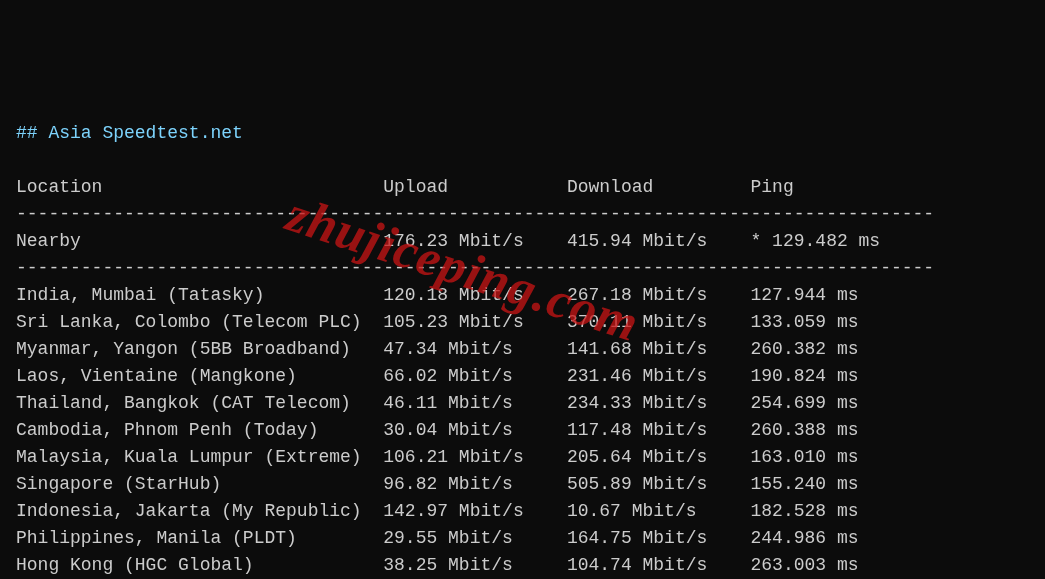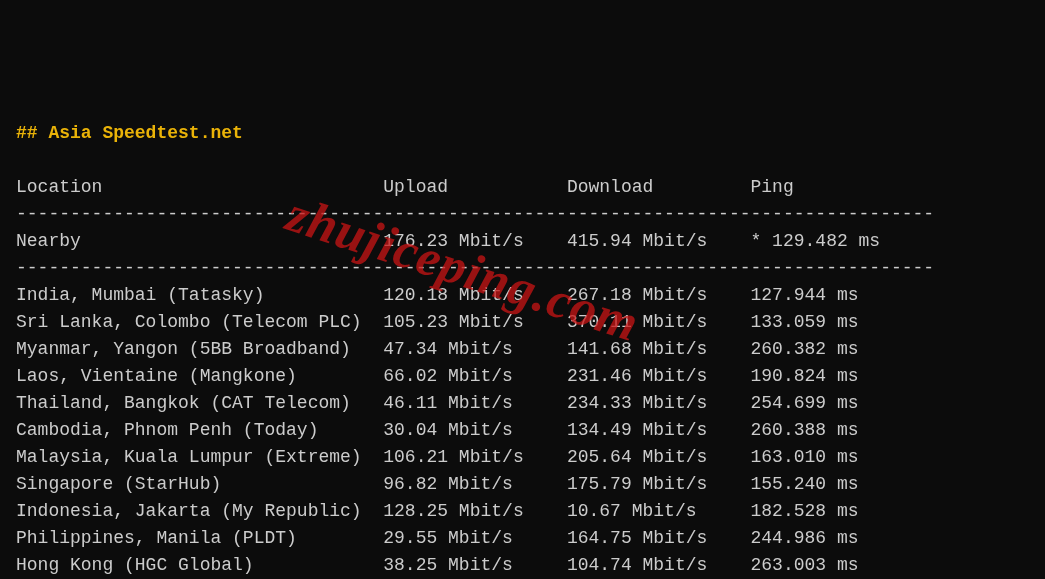--- a/index.html
+++ b/index.html
@@ -14,22 +14,21 @@
       color: #cccccc;
       padding: 12px 16px;
       line-height: 1.5;
       white-space: pre;
       width: 1045px;
       height: 579px;
       overflow: hidden;
       position: relative;
     }
     .title {
-      color: #eab308;
-      font-weight: bold;
+      color: #7dd3fc;
     }
     .watermark {
       position: absolute;
       top: 230px;
       left: 280px;
       color: rgba(200, 20, 20, 0.75);
       font-size: 52px;
       font-weight: bold;
       font-style: italic;
       font-family: Georgia, serif;
@@ -47,24 +46,24 @@
 
 <span>Location                          Upload           Download         Ping</span>
 <span>-------------------------------------------------------------------------------------</span>
 <span>Nearby                            176.23 Mbit/s    415.94 Mbit/s    * 129.482 ms</span>
 <span>-------------------------------------------------------------------------------------</span>
 <span>India, Mumbai (Tatasky)           120.18 Mbit/s    267.18 Mbit/s    127.944 ms</span>
 <span>Sri Lanka, Colombo (Telecom PLC)  105.23 Mbit/s    370.11 Mbit/s    133.059 ms</span>
 <span>Myanmar, Yangon (5BB Broadband)   47.34 Mbit/s     141.68 Mbit/s    260.382 ms</span>
 <span>Laos, Vientaine (Mangkone)        66.02 Mbit/s     231.46 Mbit/s    190.824 ms</span>
 <span>Thailand, Bangkok (CAT Telecom)   46.11 Mbit/s     234.33 Mbit/s    254.699 ms</span>
-<span>Cambodia, Phnom Penh (Today)      30.04 Mbit/s     134.49 Mbit/s    260.388 ms</span>
+<span>Cambodia, Phnom Penh (Today)      30.04 Mbit/s     117.48 Mbit/s    260.388 ms</span>
 <span>Malaysia, Kuala Lumpur (Extreme)  106.21 Mbit/s    205.64 Mbit/s    163.010 ms</span>
-<span>Singapore (StarHub)               96.82 Mbit/s     175.79 Mbit/s    155.240 ms</span>
-<span>Indonesia, Jakarta (My Republic)  128.25 Mbit/s    10.67 Mbit/s     182.528 ms</span>
+<span>Singapore (StarHub)               96.82 Mbit/s     505.89 Mbit/s    155.240 ms</span>
+<span>Indonesia, Jakarta (My Republic)  142.97 Mbit/s    10.67 Mbit/s     182.528 ms</span>
 <span>Philippines, Manila (PLDT)        29.55 Mbit/s     164.75 Mbit/s    244.986 ms</span>
 <span>Hong Kong (HGC Global)            38.25 Mbit/s     104.74 Mbit/s    263.003 ms</span>
 
 
 </div>
 <div class="watermark">zhujiceping.com</div>
 
 
 
 

